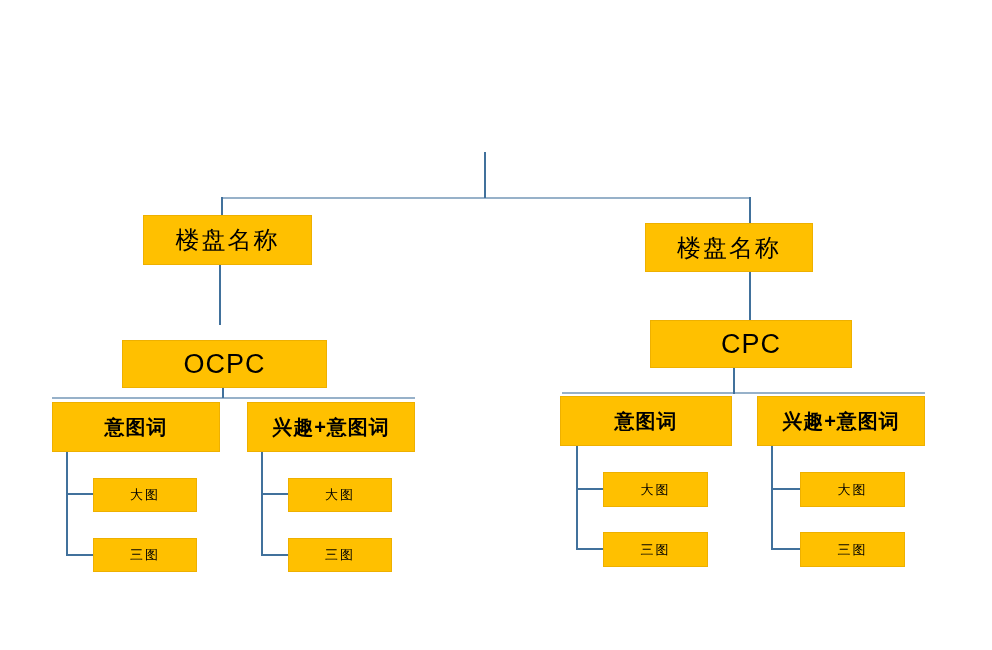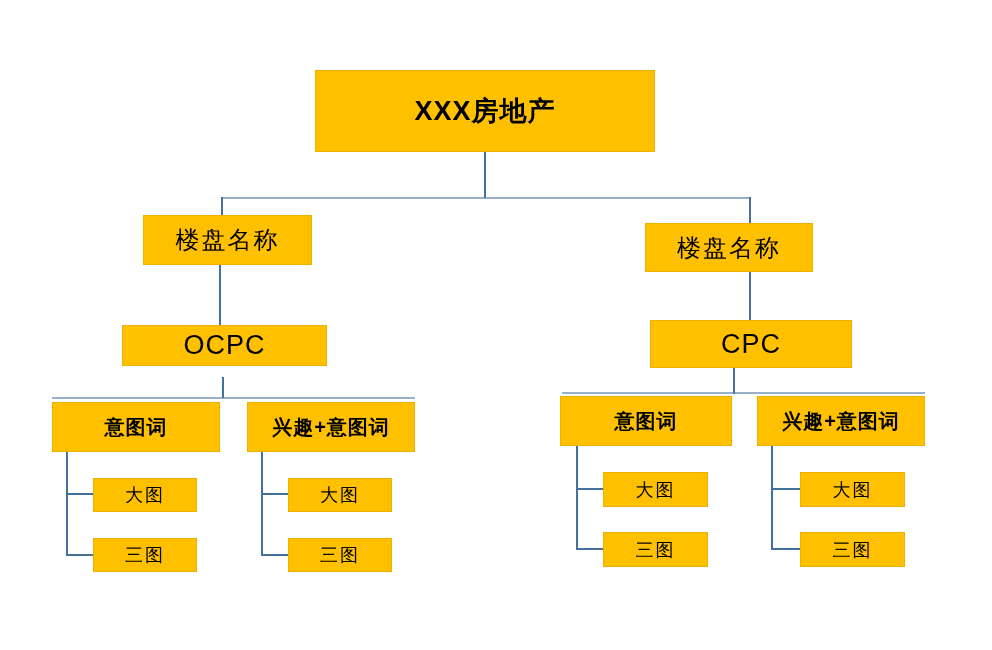--- a/index.html
+++ b/index.html
@@ -24,21 +24,21 @@
     box-sizing:border-box;
     display:flex;align-items:center;justify-content:center;
     text-align:center;
     color:var(--text);
     white-space:nowrap;
   }
   .node.root{font-weight:bold;font-size:27px;letter-spacing:1px;}
   .node.group{font-size:24px;letter-spacing:2px;}
   .node.bid{font-size:27px;letter-spacing:1px;}
   .node.unit{font-size:20px;letter-spacing:1px;font-weight:bold;}
-  .node.creative{font-size:18px;letter-spacing:2px;}
+  .node.creative{font-size:13px;letter-spacing:2px;}
   .line{position:absolute;background:var(--connector);}
   .line.v{width:2px;}
   .line.h{height:2px;}
   .line.light{background:rgba(65,113,156,.55);}
 </style>
 </head>
 <body>
 
 <div class="canvas">
 
@@ -60,24 +60,23 @@
   <div class="line v" style="left:749px;top:272px;height:48px;"></div>
   <div class="line v" style="left:733px;top:368px;height:26px;"></div>
   <div class="line h light" style="left:562px;top:392px;width:363px;"></div>
   <div class="line v" style="left:576px;top:446px;height:104px;"></div>
   <div class="line h" style="left:576px;top:488px;width:27px;"></div>
   <div class="line h" style="left:576px;top:548px;width:27px;"></div>
   <div class="line v" style="left:771px;top:446px;height:104px;"></div>
   <div class="line h" style="left:771px;top:488px;width:29px;"></div>
   <div class="line h" style="left:771px;top:548px;width:29px;"></div>
 
-  <div class="node root" style="left:315px;top:70px;width:340px;height:82px;">XXX房地产</div>
 
   <div class="node group" style="left:143px;top:215px;width:169px;height:50px;">楼盘名称</div>
-  <div class="node bid" style="left:122px;top:325px;width:205px;height:41px;">OCPC</div>
+  <div class="node bid" style="left:122px;top:340px;width:205px;height:48px;">OCPC</div>
   <div class="node unit" style="left:52px;top:402px;width:168px;height:50px;">意图词</div>
   <div class="node unit" style="left:247px;top:402px;width:168px;height:50px;">兴趣+意图词</div>
   <div class="node creative" style="left:93px;top:478px;width:104px;height:34px;">大图</div>
   <div class="node creative" style="left:93px;top:538px;width:104px;height:34px;">三图</div>
   <div class="node creative" style="left:288px;top:478px;width:104px;height:34px;">大图</div>
   <div class="node creative" style="left:288px;top:538px;width:104px;height:34px;">三图</div>
 
   <div class="node group" style="left:645px;top:223px;width:168px;height:49px;">楼盘名称</div>
   <div class="node bid" style="left:650px;top:320px;width:202px;height:48px;">CPC</div>
   <div class="node unit" style="left:560px;top:396px;width:172px;height:50px;">意图词</div>

